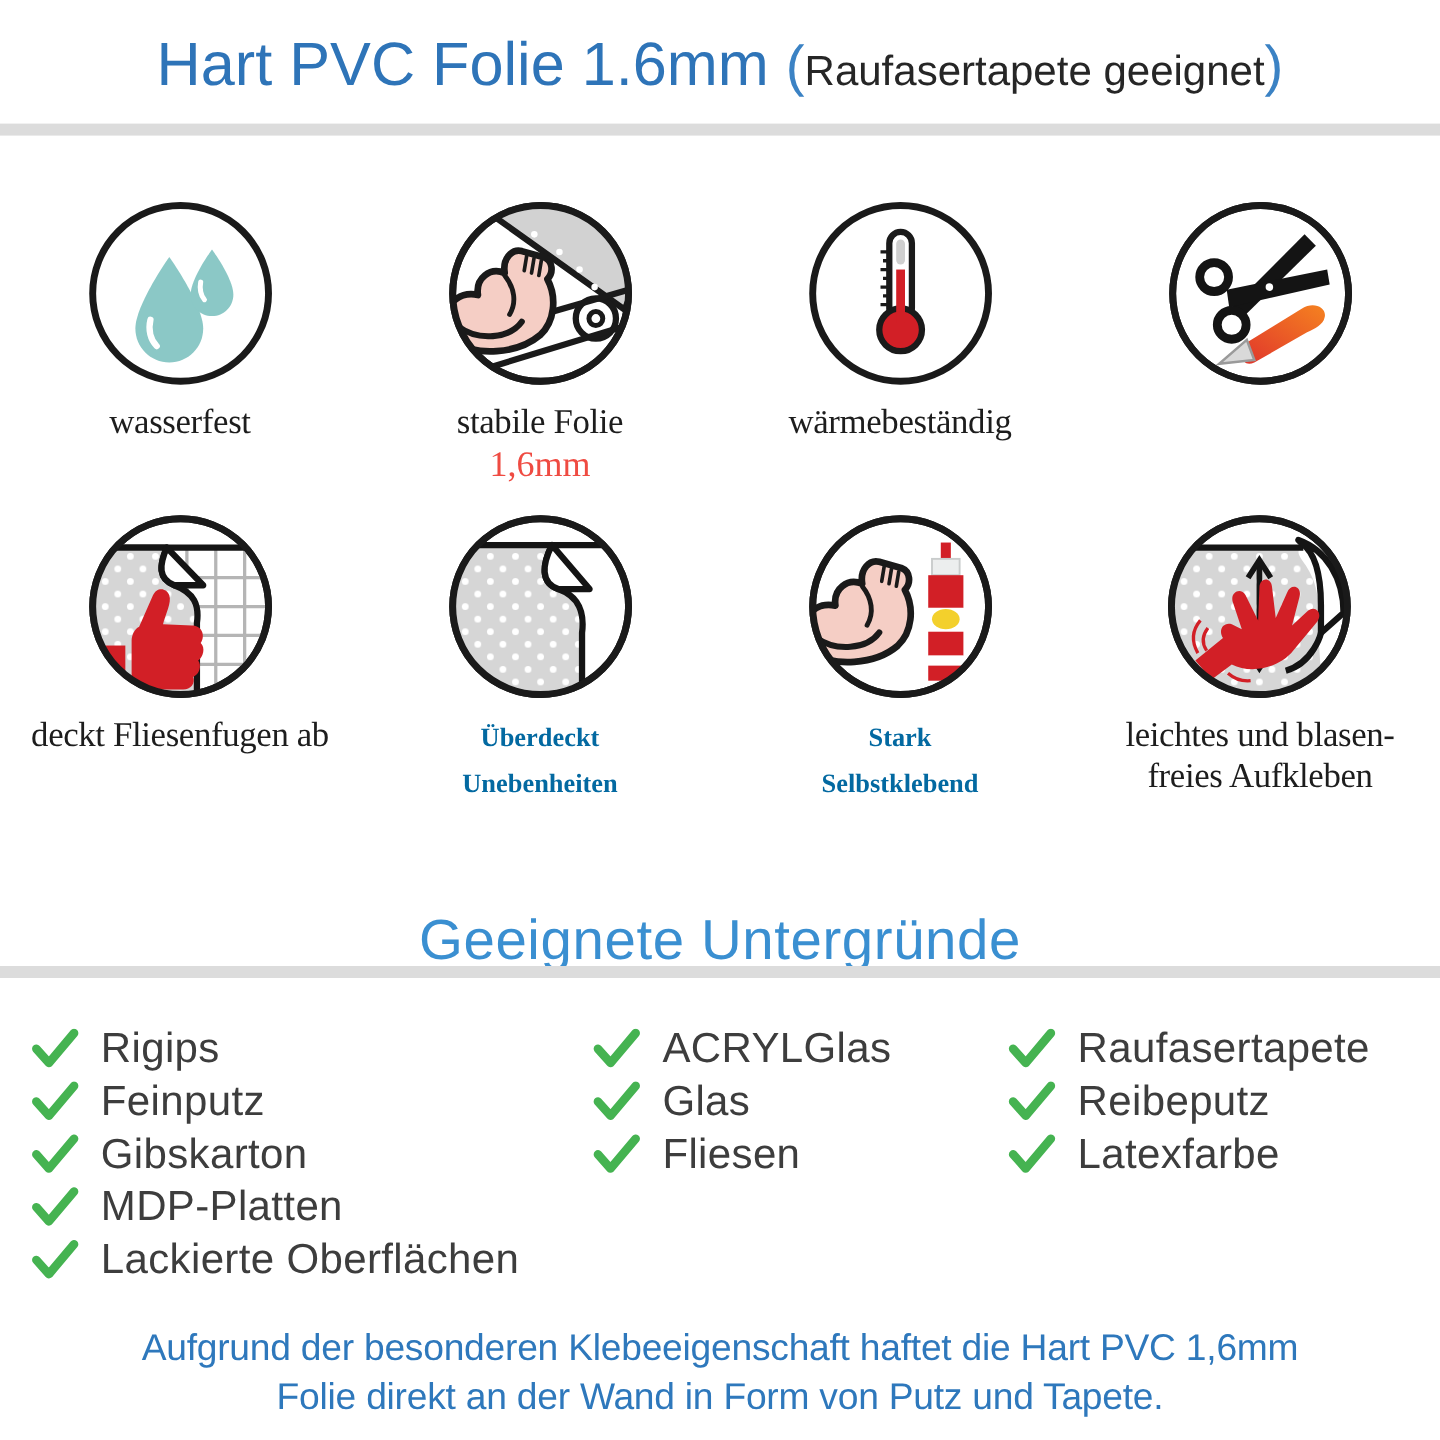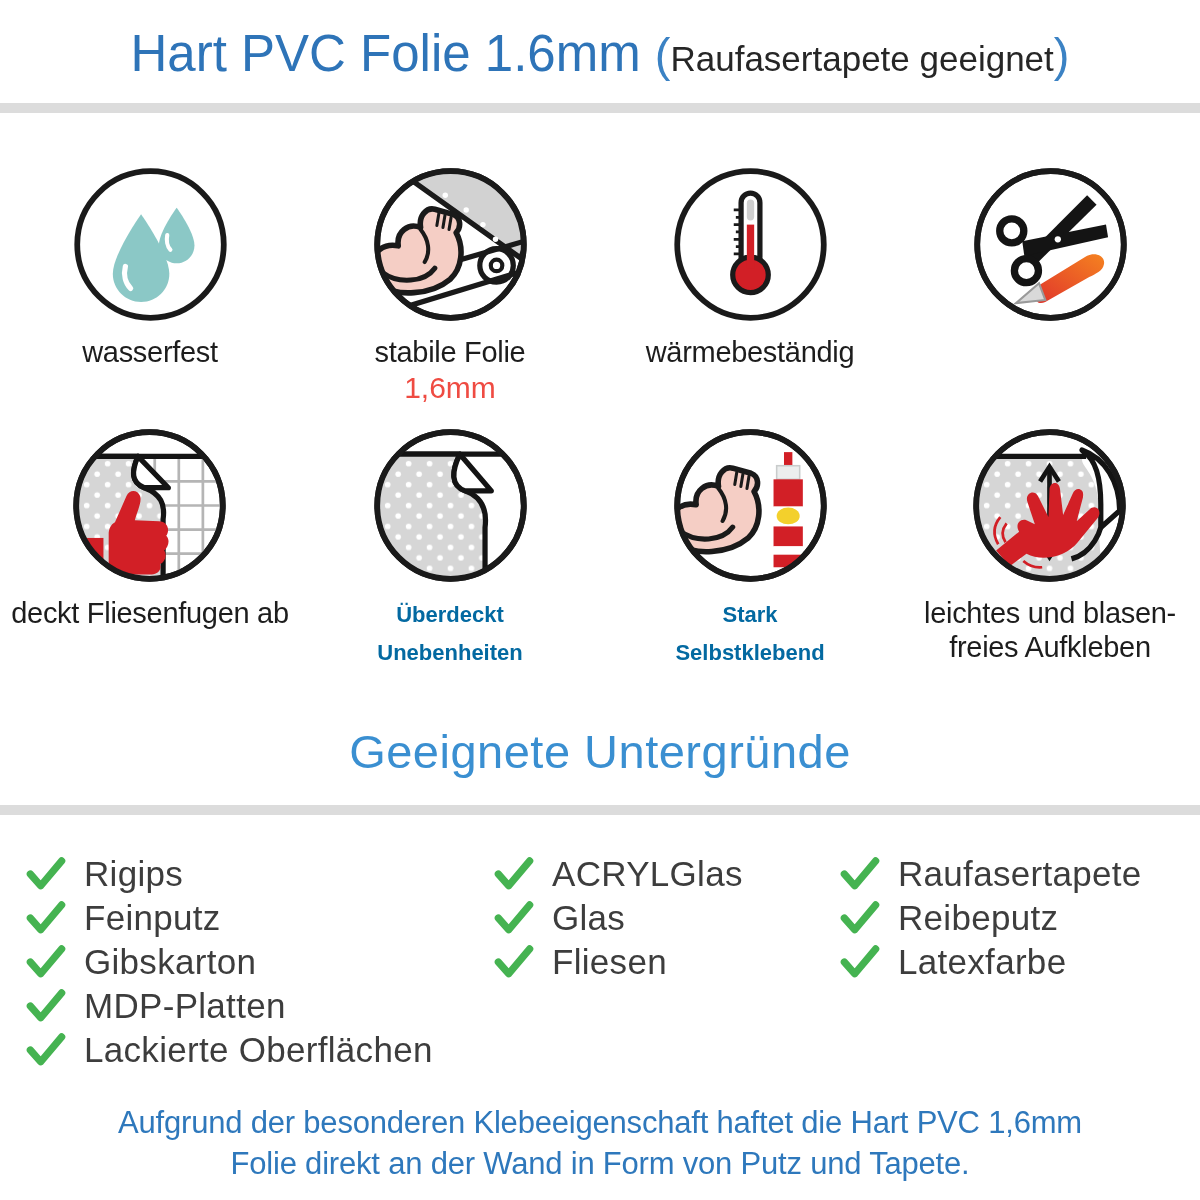--- a/index.html
+++ b/index.html
@@ -9,29 +9,29 @@
   .title{position:absolute;top:24px;left:0;width:1200px;text-align:center;white-space:nowrap;}
   .t-main{font-size:51px;color:#2e74b8;}
   .t-paren{font-size:47px;color:#3b82c4;}
   .t-note{font-size:35px;color:#262626;}
   
   .bar{position:absolute;left:0;width:1200px;height:10px;background:#dcdcdc;}
   .bar1{top:103px;}
   .bar2{top:805px;}
   
   .features{position:absolute;top:166px;left:0;width:1200px;display:grid;
-            grid-template-columns:repeat(4,300px);grid-template-rows:261px auto;justify-items:center;}
+            grid-template-columns:repeat(4,300px);grid-template-rows:261px auto;justify-items:center;font-family:Liberation Serif, serif;}
   .feature{display:flex;flex-direction:column;align-items:center;text-align:center;}
   .circle-wrap{width:157px;height:157px;margin-bottom:12px;}
   .circle-wrap svg{display:block;width:157px;height:157px;}
   .flabel{font-size:29px;line-height:34px;color:#1d1d1d;letter-spacing:-0.3px;}
   .flabel.bold{font-weight:bold;letter-spacing:0;font-size:22px;line-height:38px;color:#0369a1;}
   .subline{font-size:30px;line-height:38px;color:#ef4b42;}
   
-  .heading{position:absolute;top:724px;left:0;width:1200px;text-align:center;
+  .heading{position:absolute;top:755px;left:0;width:1200px;text-align:center;
            font-size:47px;color:#3a8fd1;letter-spacing:0.5px;}
   .checklist{position:absolute;top:852px;left:0;width:1200px;height:230px;}
   .col{position:absolute;top:0;}
   .col1{left:26px;}
   .col2{left:494px;}
   .col3{left:840px;}
   .check-item{display:flex;align-items:center;height:44px;}
   .check-item .check-icon{width:40px;height:34px;flex:none;margin-right:18px;}
   .check-item span{font-size:35px;color:#3d3d3d;letter-spacing:0.3px;white-space:nowrap;}
   

